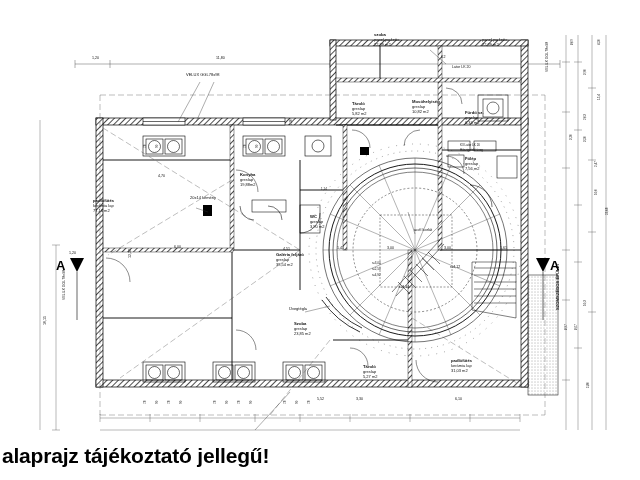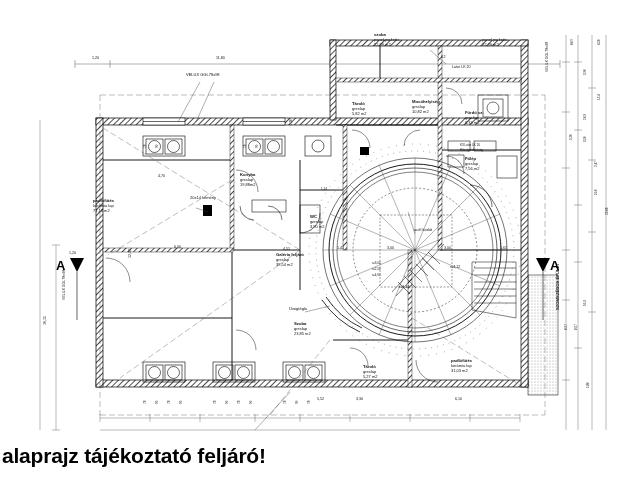--- a/index.html
+++ b/index.html
@@ -480,15 +480,15 @@
         <text class="dim-s" x="310" y="404" transform="rotate(-90 310 404)">78</text>
         <text class="dim-s" x="146" y="148" transform="rotate(-90 146 148)">78</text>
         <text class="dim-s" x="158" y="148" transform="rotate(-90 158 148)">90</text>
         <text class="dim-s" x="246" y="148" transform="rotate(-90 246 148)">78</text>
         <text class="dim-s" x="258" y="148" transform="rotate(-90 258 148)">90</text>
       </g>
 
     </svg>
   </div>
 
-  <div class="caption">alaprajz tájékoztató feljáró!</div>
+  <div class="caption">alaprajz tájékoztató jellegű!</div>
 
 </div>
 
 </body></html>

